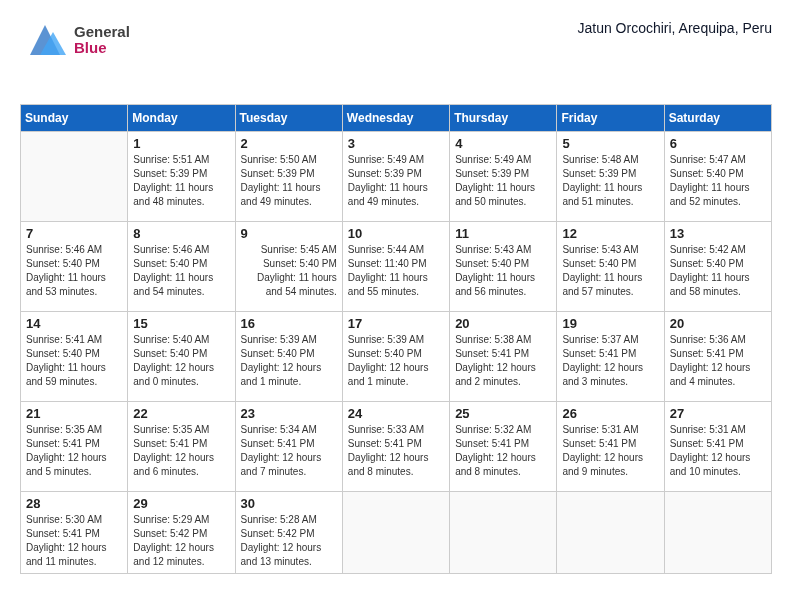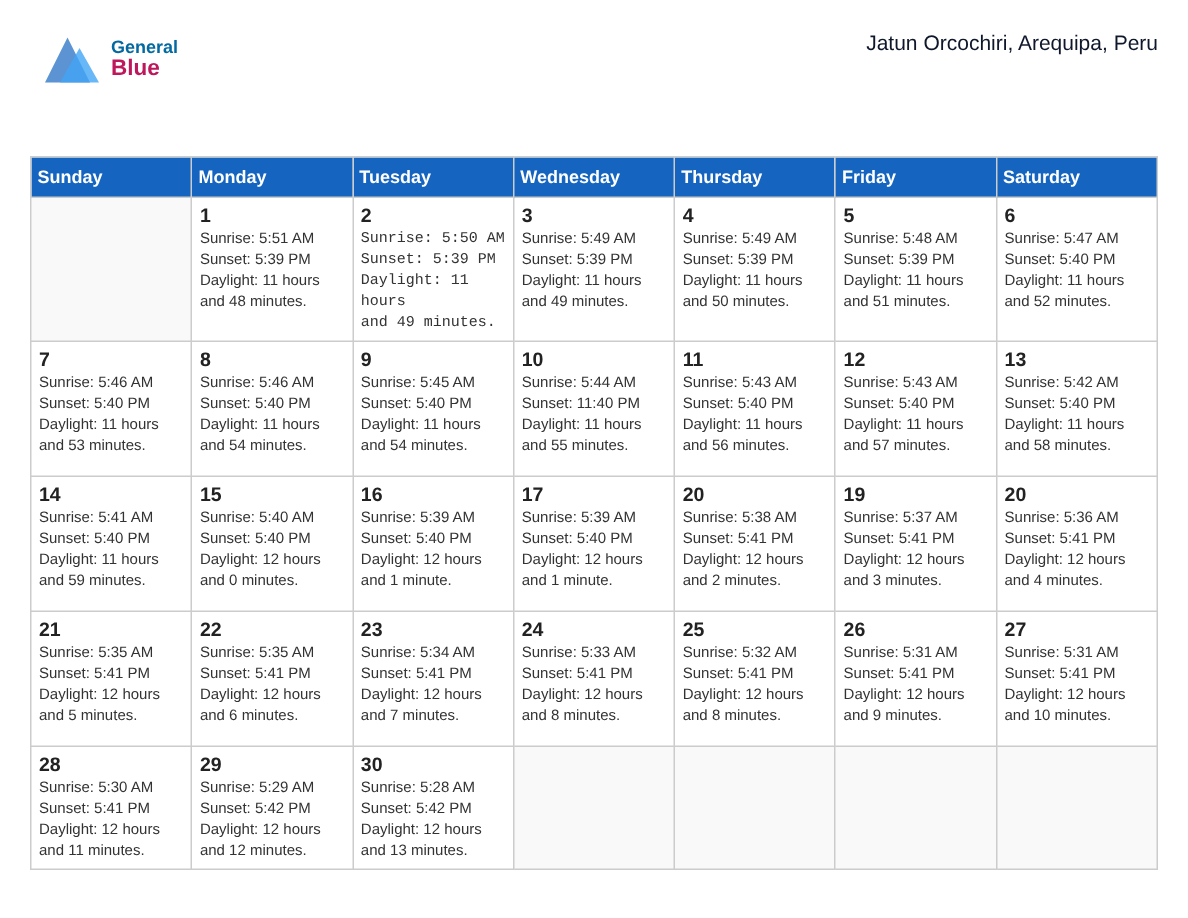--- a/index.html
+++ b/index.html
@@ -27,21 +27,21 @@
       width: 50px;
       height: 40px;
       margin-right: 4px;
       position: relative;
     }
     .logo-text {
       display: flex;
       flex-direction: column;
       line-height: 1.1;
     }
-    .logo-general { font-size: 12px; font-weight: bold; color: #0369a1; }
+    .logo-general { font-size: 15px; font-weight: bold; color: #404040; }
     .logo-blue { font-size: 15px; font-weight: bold; color: #be185d; }
     .title-block {
       text-align: right;
     }
     .month-title {
       font-size: 32px;
       font-weight: bold;
       color: #333;
     }
     .location {
@@ -126,21 +126,21 @@
         <td class="empty-cell"></td>
         <td>
           <span class="day-num">1</span>
           <div class="day-info" style="white-space: pre-line;">Sunrise: 5:51 AM
 Sunset: 5:39 PM
 Daylight: 11 hours
 and 48 minutes.</div>
         </td>
         <td>
           <span class="day-num">2</span>
-          <div class="day-info" style="white-space: pre-line; font-family: Liberation Mono, monospace;">Sunrise: 5:50 AM
+          <div class="day-info" style="white-space: pre-line;">Sunrise: 5:50 AM
 Sunset: 5:39 PM
 Daylight: 11 hours
 and 49 minutes.</div>
         </td>
         <td>
           <span class="day-num">3</span>
           <div class="day-info" style="white-space: pre-line;">Sunrise: 5:49 AM
 Sunset: 5:39 PM
 Daylight: 11 hours
 and 49 minutes.</div>
@@ -177,21 +177,21 @@
         </td>
         <td>
           <span class="day-num">8</span>
           <div class="day-info" style="white-space: pre-line;">Sunrise: 5:46 AM
 Sunset: 5:40 PM
 Daylight: 11 hours
 and 54 minutes.</div>
         </td>
         <td>
           <span class="day-num">9</span>
-          <div class="day-info" style="white-space: pre-line;">Sunrise: 5:45 AM
+          <div class="day-info" style="white-space: pre-line; text-align: right;">Sunrise: 5:45 AM
 Sunset: 5:40 PM
 Daylight: 11 hours
 and 54 minutes.</div>
         </td>
         <td>
           <span class="day-num">10</span>
           <div class="day-info" style="white-space: pre-line;">Sunrise: 5:44 AM
 Sunset: 11:40 PM
 Daylight: 11 hours
 and 55 minutes.</div>

